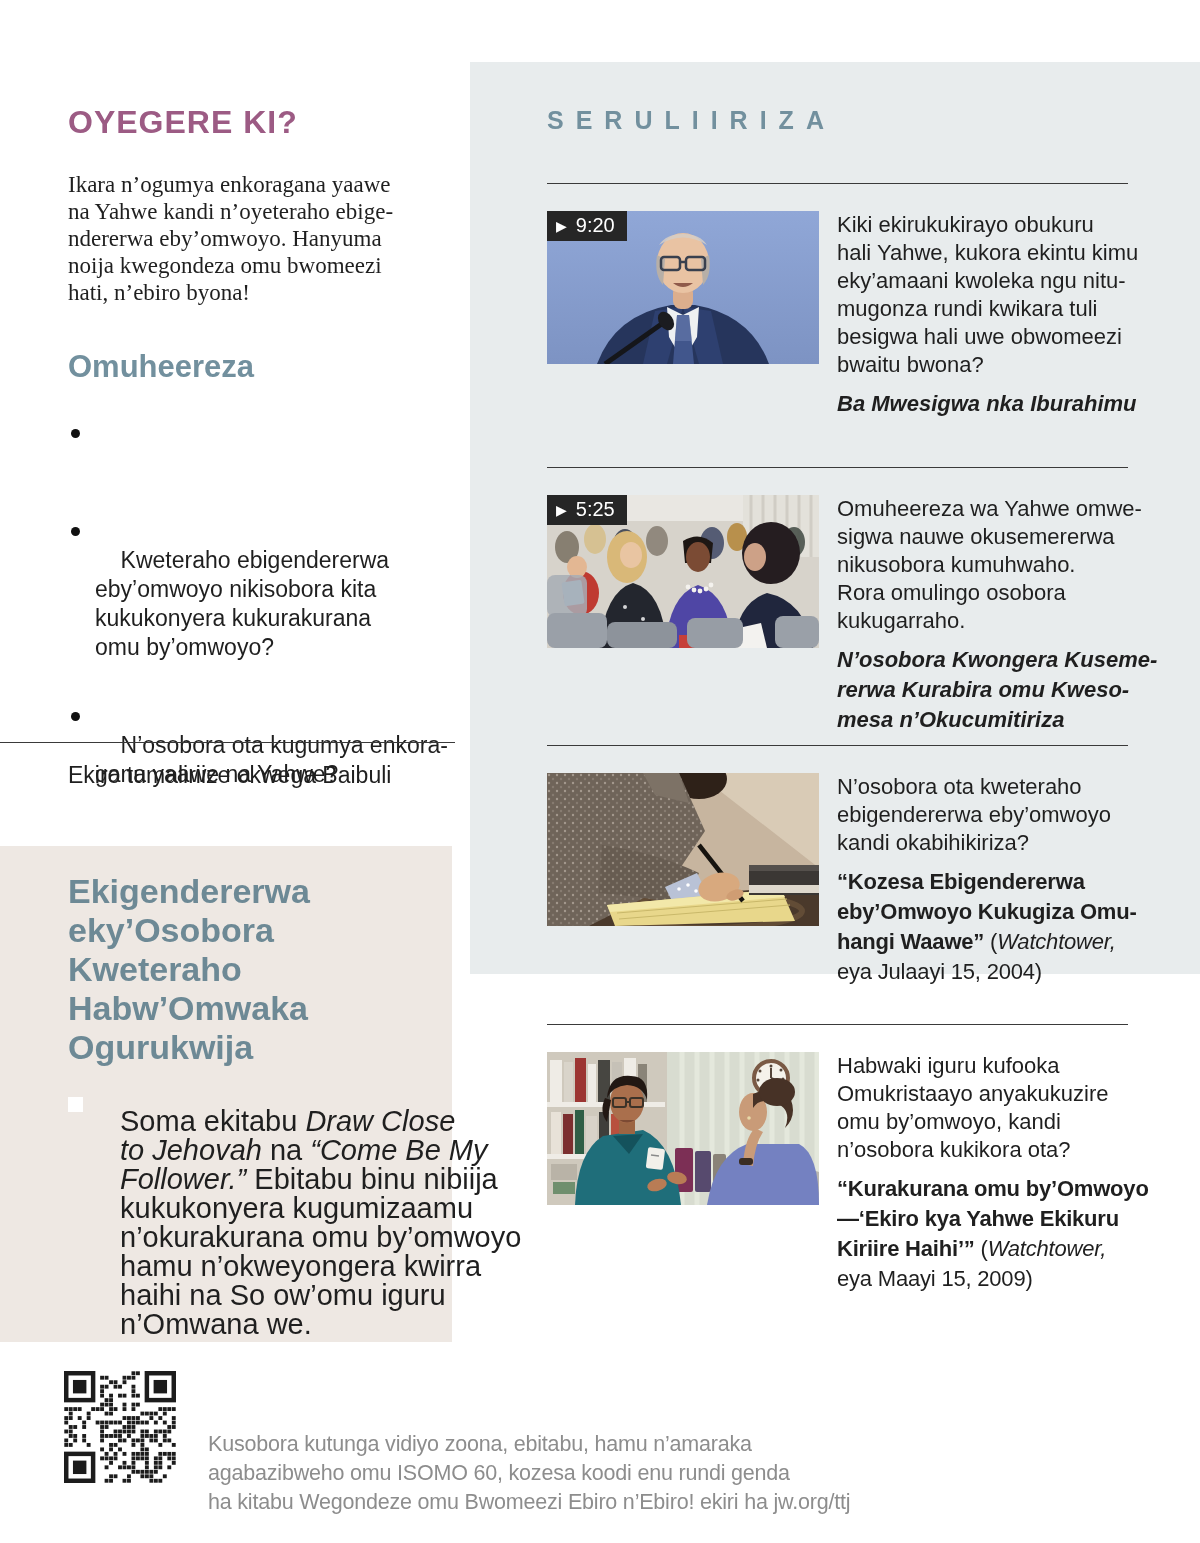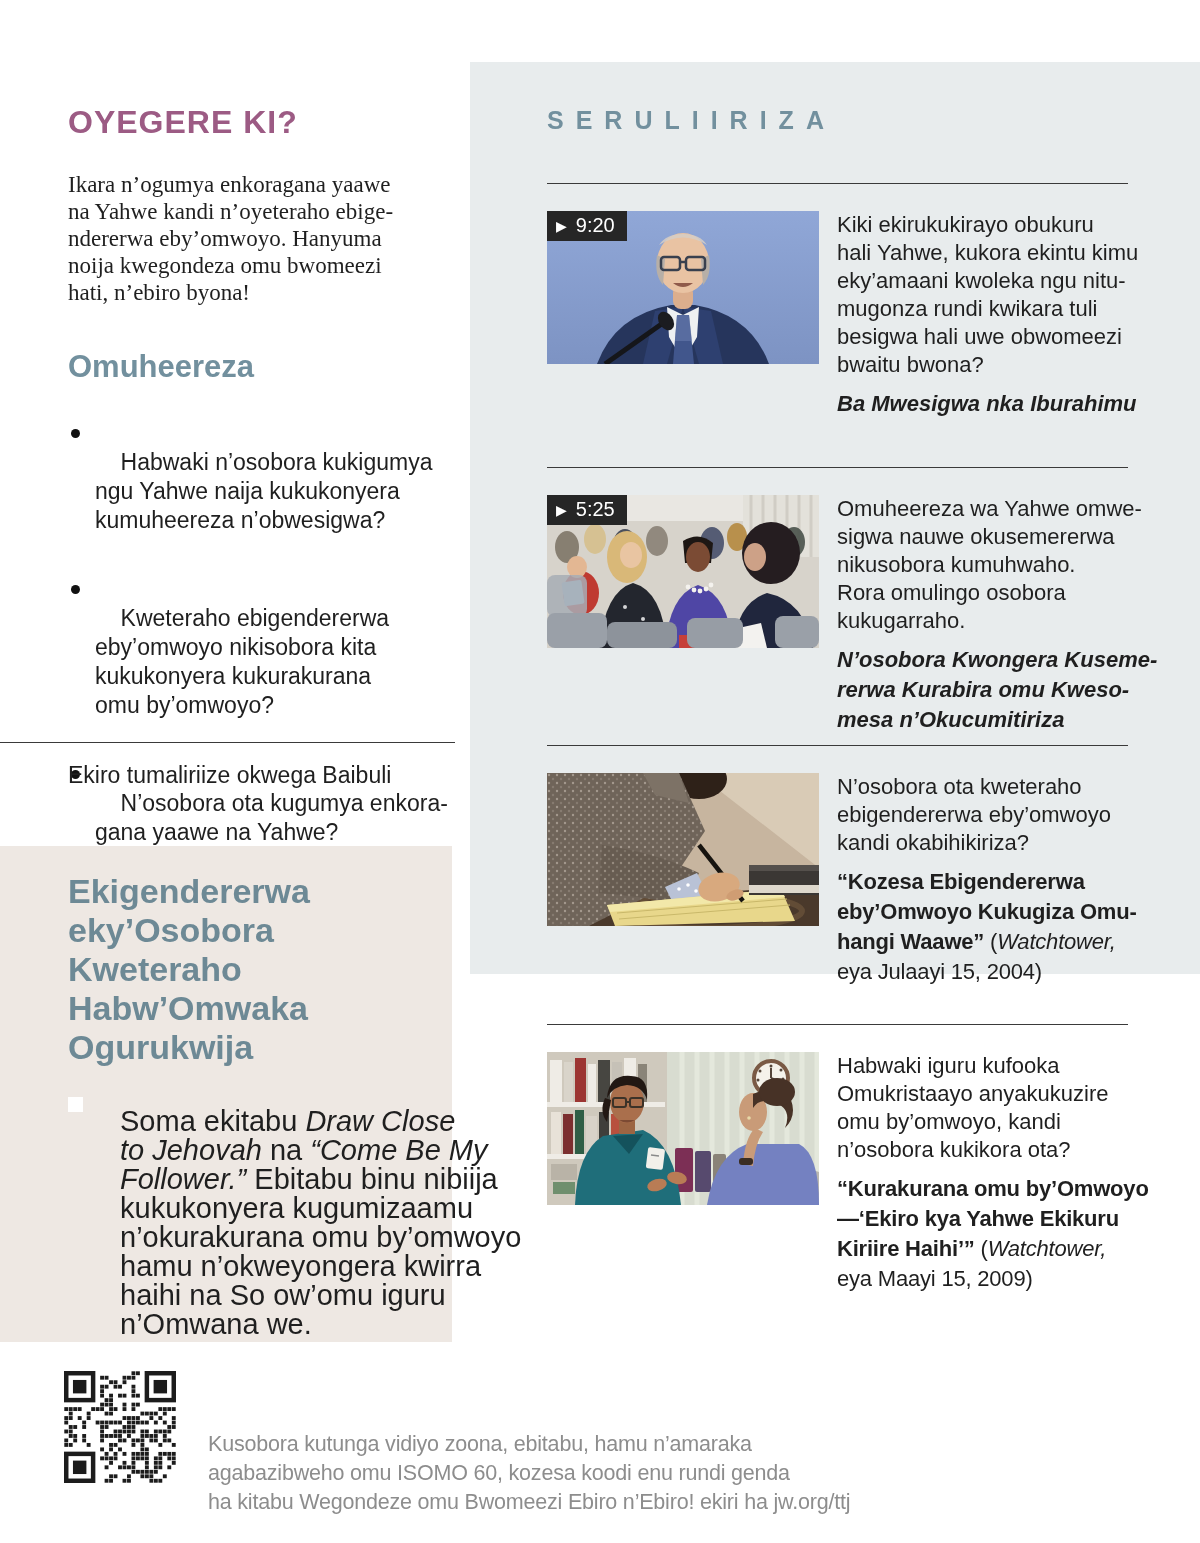--- a/index.html
+++ b/index.html
@@ -60,23 +60,21 @@
 <p class="intro pre">Ikara n’ogumya enkoragana yaawe
 na Yahwe kandi n’oyeteraho ebige-
 ndererwa eby’omwoyo. Hanyuma
 noija kwegondeza omu bwomeezi
 hati, n’ebiro byona!</p>
 
 <h2 class="review-heading">Omuheereza</h2>
 
 <ul class="bullets">
   <li class="pre">
-    <span class="dot"></span><span>Habwaki n’osobora kukigumya
-ngu Yahwe naija kukukonyera
-kumuheereza n’obwesigwa?</span>
+    <span class="dot"></span>
   </li>
   <li class="pre">
     <span class="dot"></span><span>Kweteraho ebigendererwa
 eby’omwoyo nikisobora kita
 kukukonyera kukurakurana
 omu by’omwoyo?</span>
   </li>
   <li class="pre">
     <span class="dot"></span><span>N’osobora ota kugumya enkora-
 gana yaawe na Yahwe?</span>

